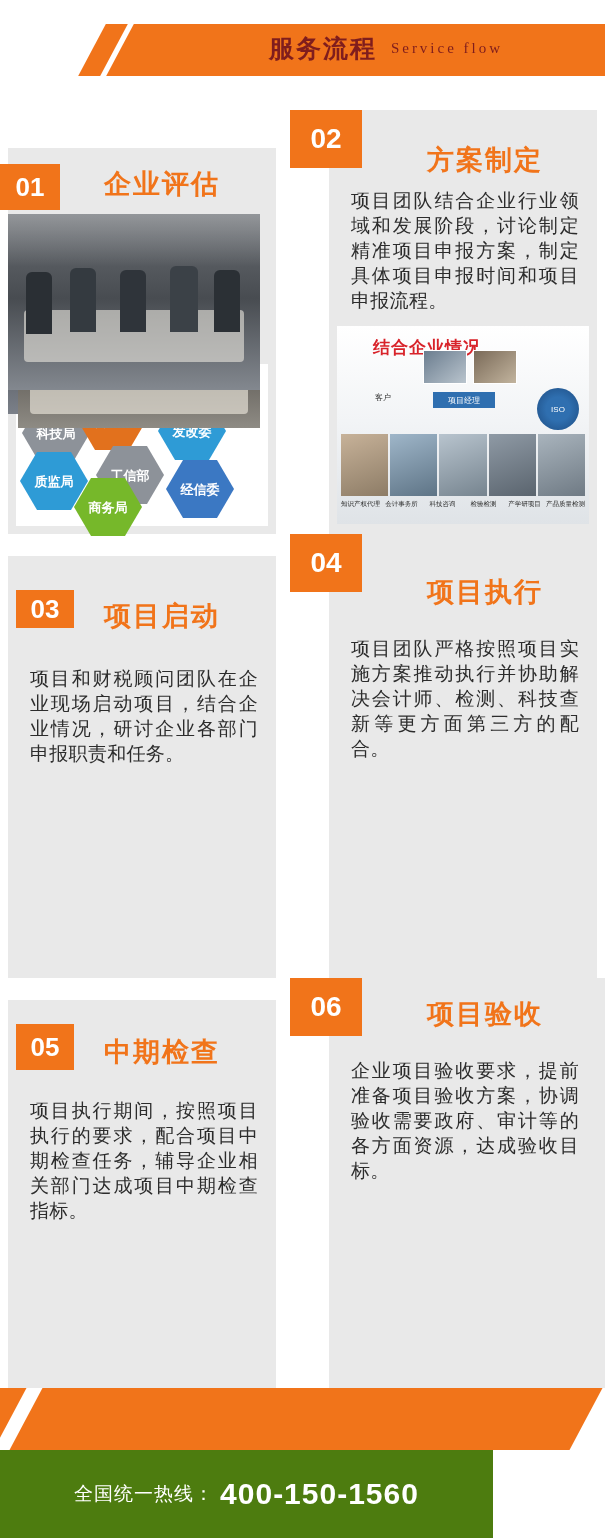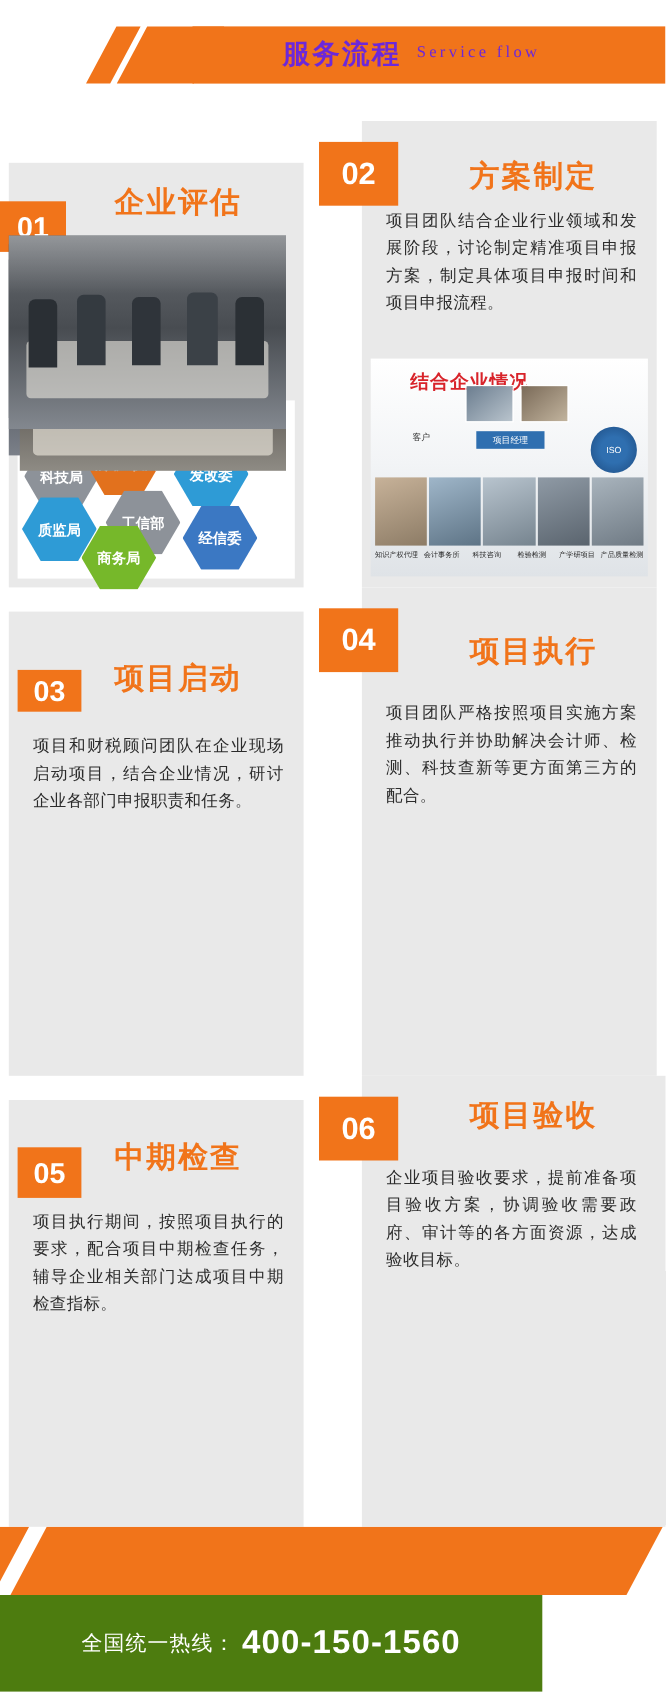--- a/index.html
+++ b/index.html
@@ -36,27 +36,27 @@
   }
   .hdr-slant2 {
     position: absolute;
     left: 92px; top: 24px;
     width: 22px; height: 52px;
     background: #f1741a;
     transform: skewX(-28deg);
   }
   .hdr-text {
     position: absolute;
-    right: 16px; top: 24px;
+    right: 4px; top: 24px;
     width: 430px; height: 48px;
     display: flex;
     align-items: center;
     justify-content: center;
     gap: 14px;
-    color: #6d28d9;
+    color: #7f1d1d;
   }
   .hdr-cn {
     font-size: 25px;
     font-weight: bold;
     letter-spacing: 2px;
   }
   .hdr-en {
     font-size: 15px;
     letter-spacing: 3px;
     font-family: "Liberation Serif", serif;
@@ -70,34 +70,33 @@
   .card .num-badge {
     position: absolute;
     background: #f1741a;
     color: #ffffff;
     font-size: 26px;
     font-weight: bold;
     display: flex;
     align-items: center;
     justify-content: center;
     font-family: "Liberation Sans", sans-serif;
-    margin-top: 19px;
   }
   .card-title {
     position: absolute;
     color: #f1741a;
     font-size: 27px;
     font-weight: bold;
     letter-spacing: 2px;
     white-space: nowrap;
   }
   .card-body {
     position: absolute;
     color: #2c2c2c;
-    font-size: 15px;
+    font-size: 19px;
     line-height: 25px;
     letter-spacing: 0.3px;
     text-align: justify;
   }
 
   
   .photo {
     position: absolute;
     overflow: hidden;
     background: #4a4f55;

